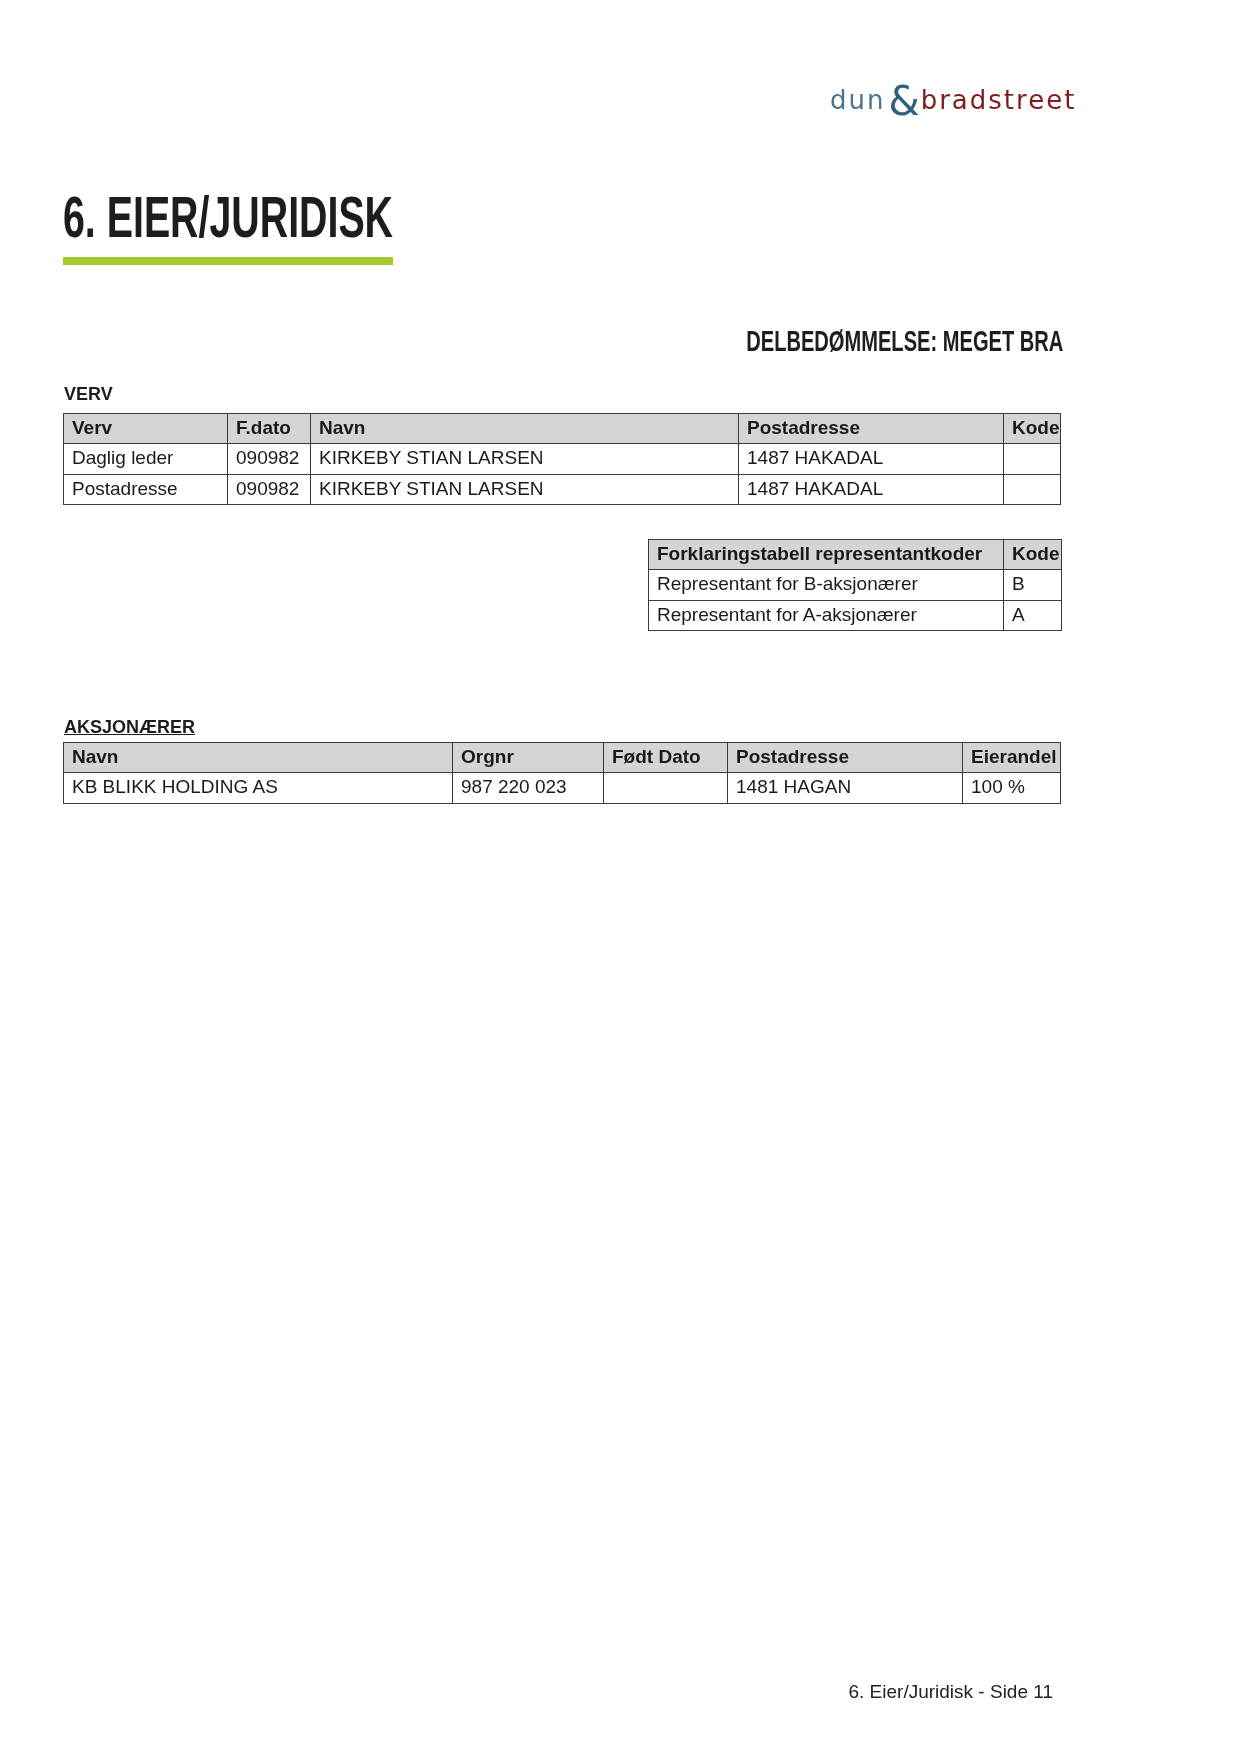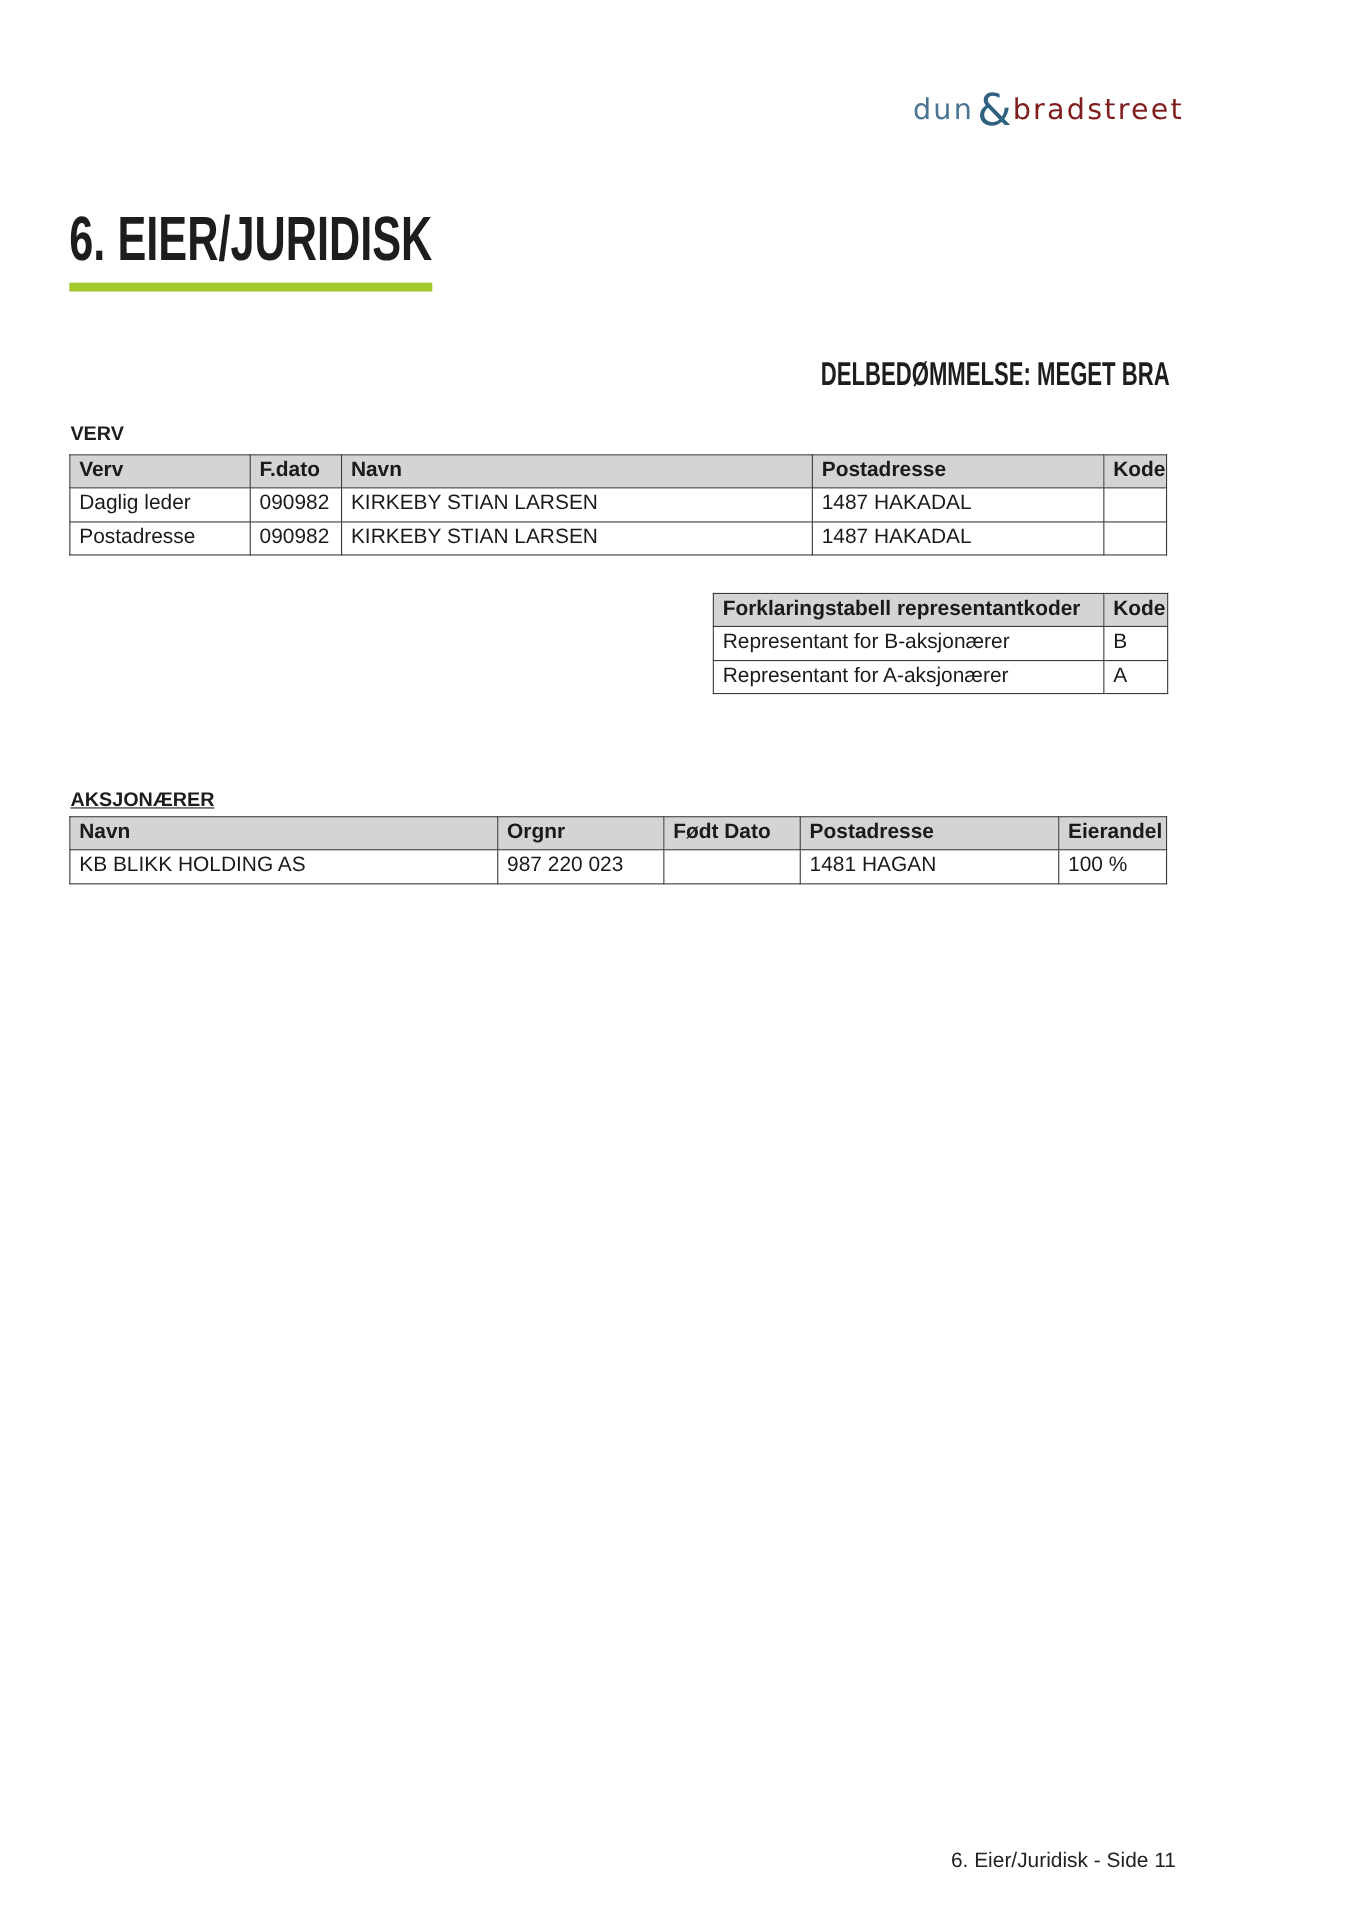--- a/index.html
+++ b/index.html
@@ -101,21 +101,21 @@
     font-weight: bold;
   }
   .tbl-verv        { top: 413px; left: 63px;  width: 997px; }
   .tbl-koder       { top: 539px; left: 648px; width: 413px; padding-left: 32px; }
   .tbl-aksjonaerer { top: 742px; left: 63px;  width: 997px; }
 
   
   .footer {
     position: absolute;
     top: 1681px;
-    right: 172px;
+    right: 188px;
     font-size: 19px;
     color: #222220;
     white-space: nowrap;
   }
 </style>
 </head>
 <body>
 
 <div class="page">
 

